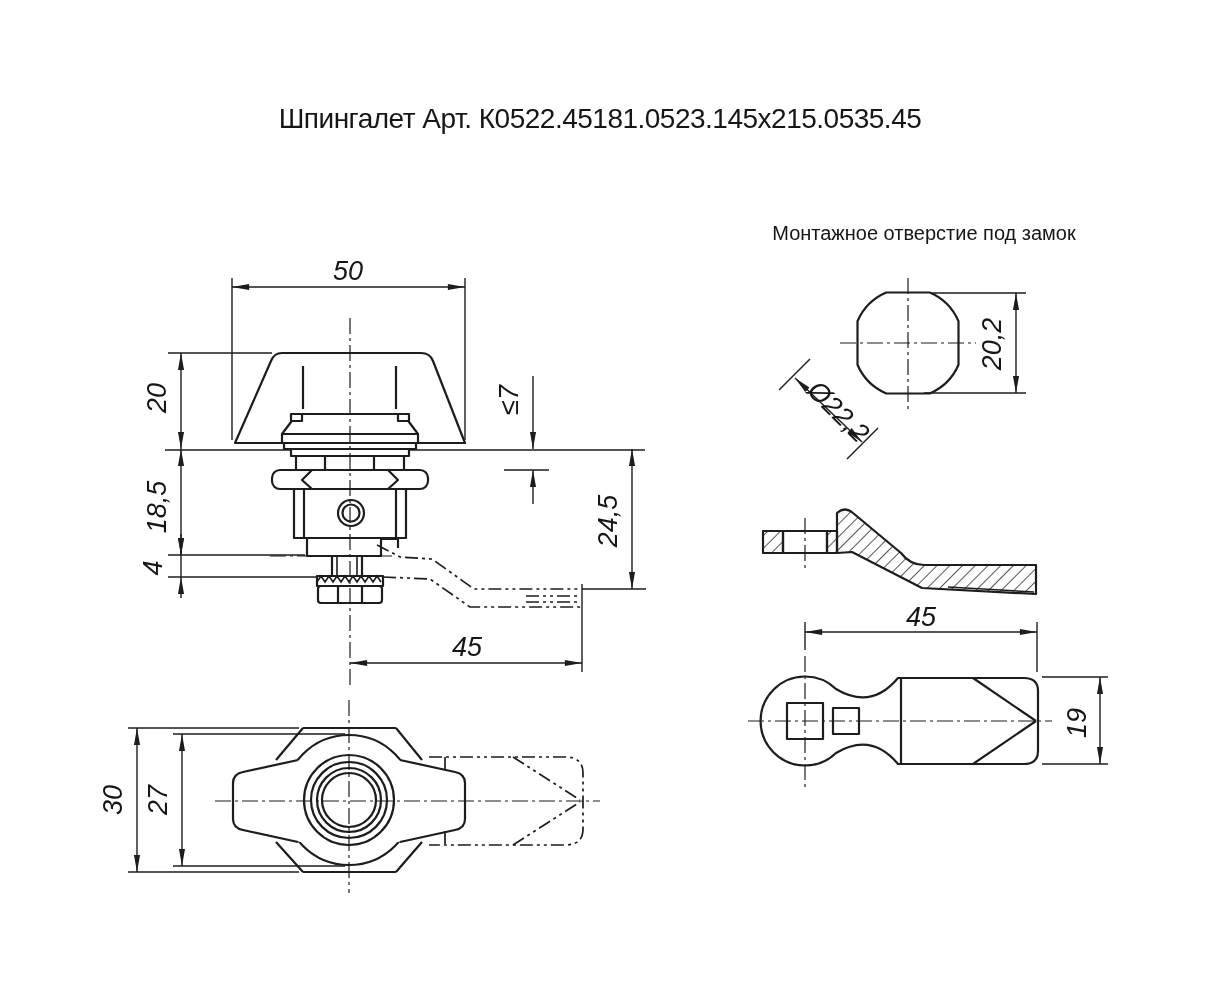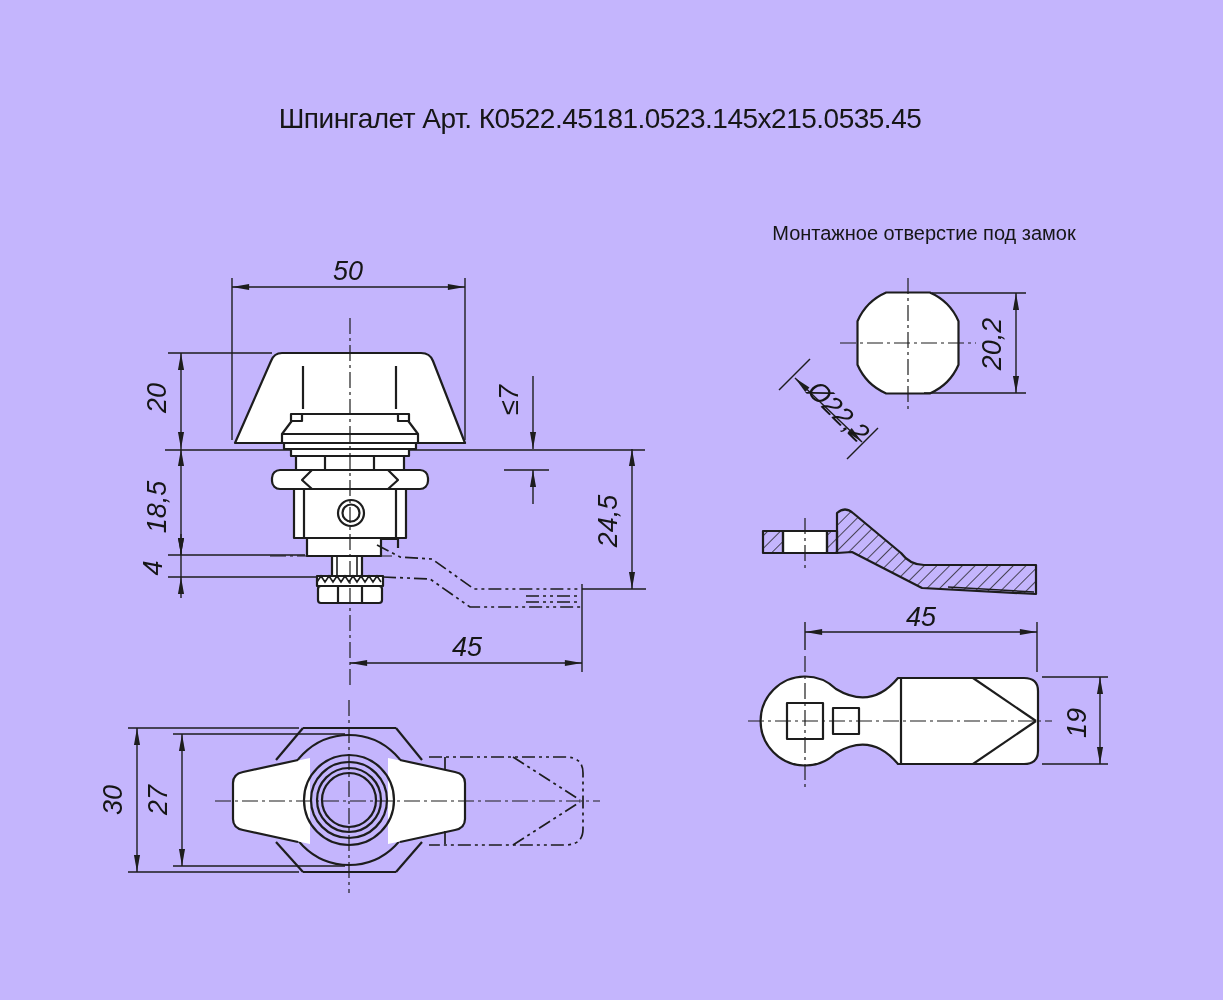--- a/index.html
+++ b/index.html
@@ -1,16 +1,16 @@
 <!DOCTYPE html>
 <html><head>
 <meta charset="utf-8">
 <style>
   html,body{margin:0;padding:0;background:#e8e8e8;}
-  .sheet{width:1223px;height:1000px;background:#c4b5fd;position:relative;margin:0 auto;
+  .sheet{width:1223px;height:1000px;background:#ffffff;position:relative;margin:0 auto;
          font-family:"Liberation Sans", sans-serif;}
   svg{display:block;}
   .t2{stroke:#1d1d1d;stroke-width:2.2;fill:none;stroke-linejoin:round;}
   .t2f{stroke:#1d1d1d;stroke-width:2.2;fill:#ffffff;stroke-linejoin:round;}
   .t1{stroke:#1d1d1d;stroke-width:1.4;fill:none;}
   .t15{stroke:#1d1d1d;stroke-width:1.6;fill:none;}
   .cl{stroke:#1d1d1d;stroke-width:1.2;fill:none;stroke-dasharray:16 4 3 4;}
   .ph{stroke:#1d1d1d;stroke-width:1.7;fill:none;stroke-dasharray:13 4 3 4 3 4;}
   .hat{fill:url(#h45);stroke:#1d1d1d;stroke-width:2.2;stroke-linejoin:round;}
   text.d{font-family:"Liberation Sans",sans-serif;font-style:italic;font-size:27px;

